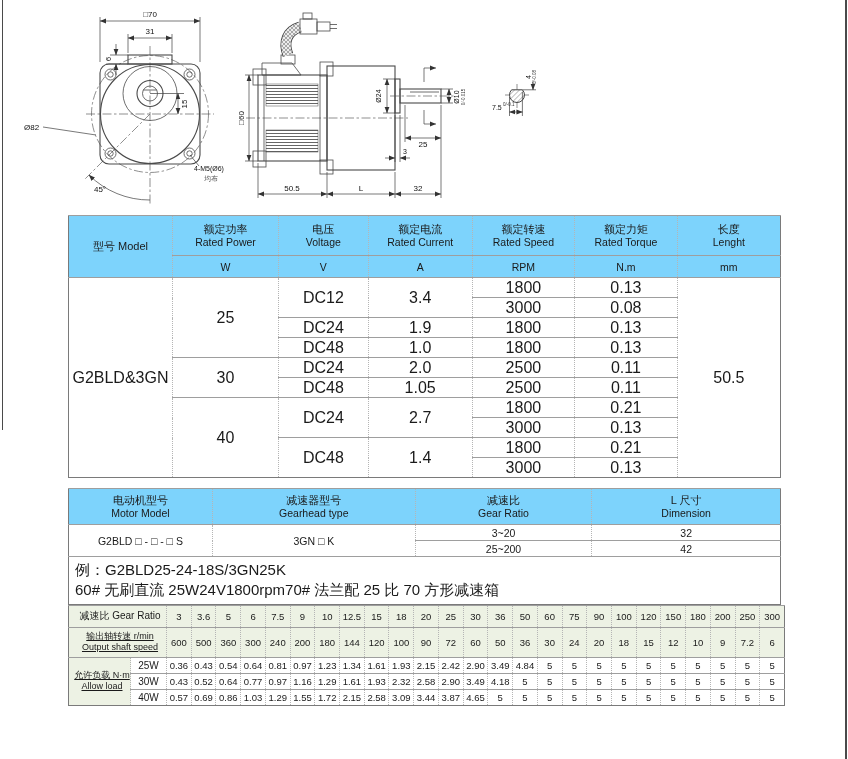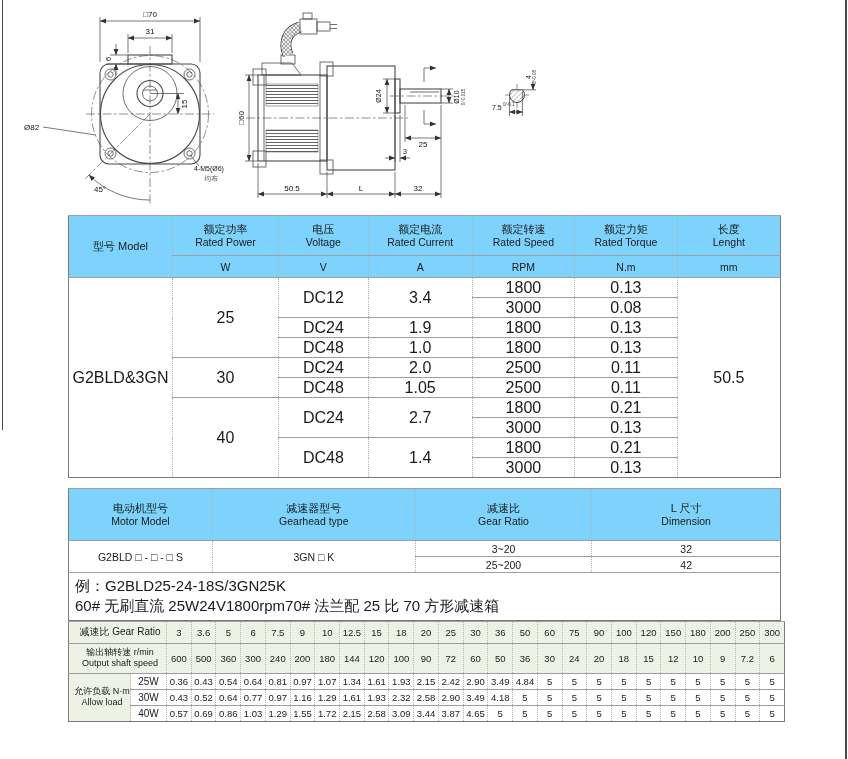--- a/index.html
+++ b/index.html
@@ -35,34 +35,34 @@
   table.tbl thead th{background:#7dd3fc;}
   .hz{font-size:11px;line-height:1.3;}
   .he{font-size:10.5px;line-height:1.2;}
 
   .perf thead tr:nth-child(1){height:40px;}
   .perf thead tr:nth-child(2){height:22px;}
   .perf thead tr:nth-child(2) th{font-size:10.5px;}
   .perf tbody tr{height:20px;}
   .perf tbody td{font-size:16px;}
 
-  .gear thead tr{height:52px;}
+  .gear thead tr{height:36px;}
   .gear tbody tr{height:16px;}
   .gear tbody td{font-size:10.5px;}
   .gear tr.note td{
     text-align:left;padding:3px 6px;font-size:15px;line-height:1.35;height:auto;margin-left:24px;
   }
 
   .tq tr:nth-child(1){height:22px;}
   .tq tr:nth-child(2){height:30px;}
   .tq tr:nth-child(n+3){height:16px;}
   .tq td{font-size:10px;}
   .tq td.lab{background:#edf2e4;}
   .tq td.left{text-align:center;padding-left:5px;}
-  .tq td.two div{line-height:1.18;font-size:9px;}
+  .tq td.two div{line-height:1.18;font-size:9px;text-decoration:underline;}
   .tq td.num{font-size:9.5px;}
 </style>
 </head>
 <body>
 
 <div class="scan-edge-left"></div>
 <div class="scan-edge-right"></div>
 
 <svg class="drawing" width="848" height="215" viewBox="0 0 848 215">
   <defs>
@@ -453,21 +453,21 @@
               <div>允许负载 N·m</div>
               <div>Allow load</div>
             </td>
             <td>25W</td>
             <td class="num">0.36</td>
             <td class="num">0.43</td>
             <td class="num">0.54</td>
             <td class="num">0.64</td>
             <td class="num">0.81</td>
             <td class="num">0.97</td>
-            <td class="num">1.07</td>
+            <td class="num">1.23</td>
             <td class="num">1.34</td>
             <td class="num">1.61</td>
             <td class="num">1.93</td>
             <td class="num">2.15</td>
             <td class="num">2.42</td>
             <td class="num">2.90</td>
             <td class="num">3.49</td>
             <td class="num">4.84</td>
             <td class="num">5</td>
             <td class="num">5</td>

